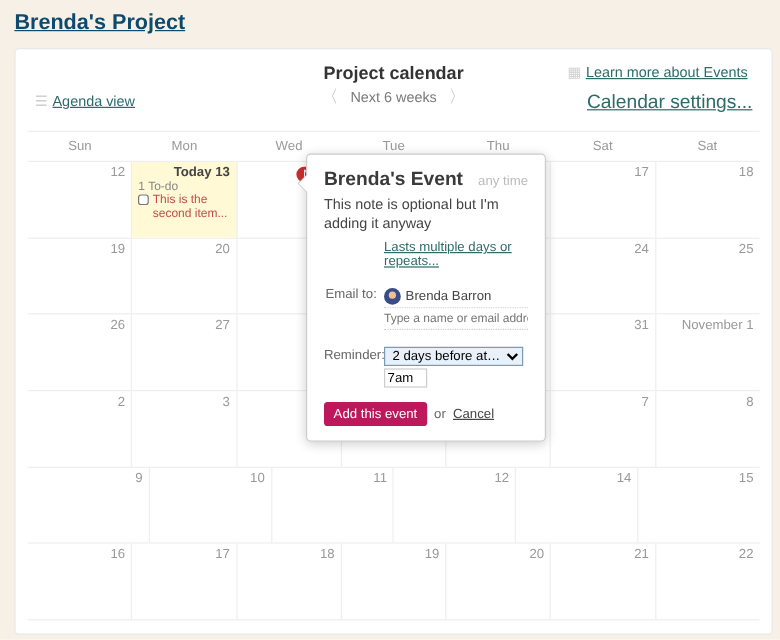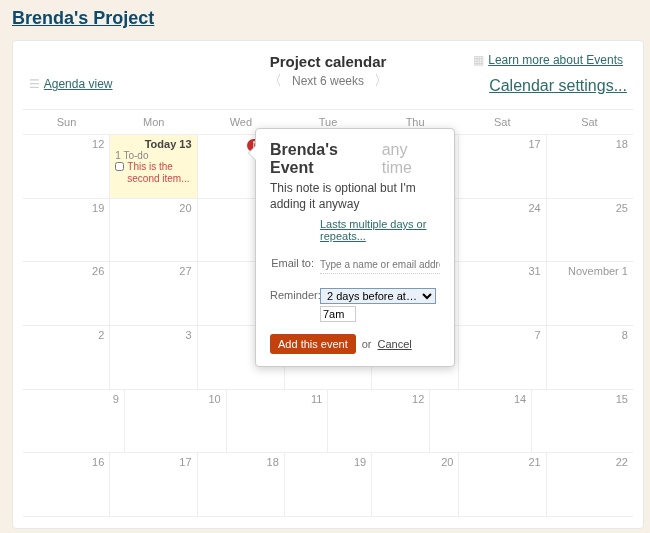--- a/index.html
+++ b/index.html
@@ -31,36 +31,36 @@
   .todo-hdr { font-size:10px; color:#888; margin-top:0; }
   .todo-item { font-size:10px; color:#c94b4b; display:flex; gap:3px; line-height:1.2; }
   .todo-item input { margin-top:1px; width:9px; height:9px;}
   .new-event-badge { position:absolute; right:-22px; top:4px; background:#c9302c; color:#fff; font-size:10px; padding:1px 6px; border-radius:8px 0 0 8px; }
   .new-event-badge::after { content:""; position:absolute; right:-5px; top:0; border-top:7px solid transparent; border-bottom:7px solid transparent; border-left:5px solid #c9302c; }
   .popup { position:absolute; left:255px; top:128px; width:200px; background:#fff; border:1px solid #ccc; border-radius:4px; box-shadow:0 2px 10px rgba(0,0,0,0.2); padding:12px 14px 12px 14px; z-index:10; }
   .popup::before { content:""; position:absolute; left:-8px; top:16px; border-top:8px solid transparent; border-bottom:8px solid transparent; border-right:8px solid #ccc; }
   .popup::after { content:""; position:absolute; left:-7px; top:16px; border-top:8px solid transparent; border-bottom:8px solid transparent; border-right:8px solid #fff; }
   .ev-title-row { display:flex; align-items:baseline; justify-content:space-between; }
   .ev-title { font-size:16px; font-weight:bold; color:#3a3a3a; }
-  .ev-anytime { font-size:16px; color:#bbb; }
+  .ev-anytime { font-size:11px; color:#bbb; }
   .ev-note { font-size:12px; color:#444; margin-top:4px; line-height:1.3;}
   .field-row { display:flex; margin-top:14px; }
   .field-row.tight { margin-top:6px; }
   .field-label { width:50px; text-align:right; font-size:11px; color:#666; padding-right:6px; padding-top:1px;}
   .field-val { flex:1; font-size:11px; }
   .field-val.bold { font-weight:bold; color:#222;}
   .link { color:#2d6b6b; text-decoration:underline; font-size:11px; }
   .person { display:flex; align-items:center; gap:4px; border-bottom:1px dotted #ccc; padding:2px 0;}
   .avatar { width:14px; height:14px; background:#3a4c88; border-radius:50%; display:inline-block; position:relative;}
   .avatar::after{content:""; position:absolute; width:6px; height:6px; background:#f0c090; border-radius:50%; top:3px; left:4px;}
   .type-input { width:100%; font-size:10px; color:#aaa; border:none; border-bottom:1px dotted #ccc; padding:3px 0; outline:none;}
   .reminder-select { font-size:11px; border:1px solid #7a9ab8; background:#eaf0f8; padding:0 2px; height:16px;}
   .time-input { font-size:11px; border:1px solid #ccc; width:36px; padding:0 2px; height:16px; margin-top:2px;}
   .actions { margin-top:12px; display:flex; align-items:center; gap:6px;}
-  .btn-add { background:#c2410c; color:#fff; border:none; border-radius:3px; font-size:11px; padding:4px 8px; cursor:pointer;}
+  .btn-add { background:#be185d; color:#fff; border:none; border-radius:3px; font-size:11px; padding:4px 8px; cursor:pointer;}
   .or { font-size:11px; color:#666;}
   .cancel { font-size:11px; color:#444; text-decoration:underline;}
 </style>
 </head>
 <body>
 
 <div class="page">
   <div class="title-bar">
     <a href="#">Brenda's Project</a>
   </div>
@@ -243,20 +243,24 @@
     <div class="ev-note">This note is optional but I'm adding it anyway</div>
 
     <div class="field-row tight">
       <div class="field-label"></div>
       <div class="field-val"><a href="#" class="link">Lasts multiple days or repeats...</a></div>
     </div>
 
     <div class="field-row">
       <div class="field-label">Email to:</div>
       <div class="field-val">
+        <div class="person">
+          <span class="avatar"></span>
+          <span>Brenda Barron</span>
+        </div>
         <input class="type-input" placeholder="Type a name or email address..." style="">
       </div>
     </div>
 
     <div class="field-row">
       <div class="field-label">Reminder:</div>
       <div class="field-val">
         <select class="reminder-select">
           <option>2 days before at…</option>
         </select><br>

